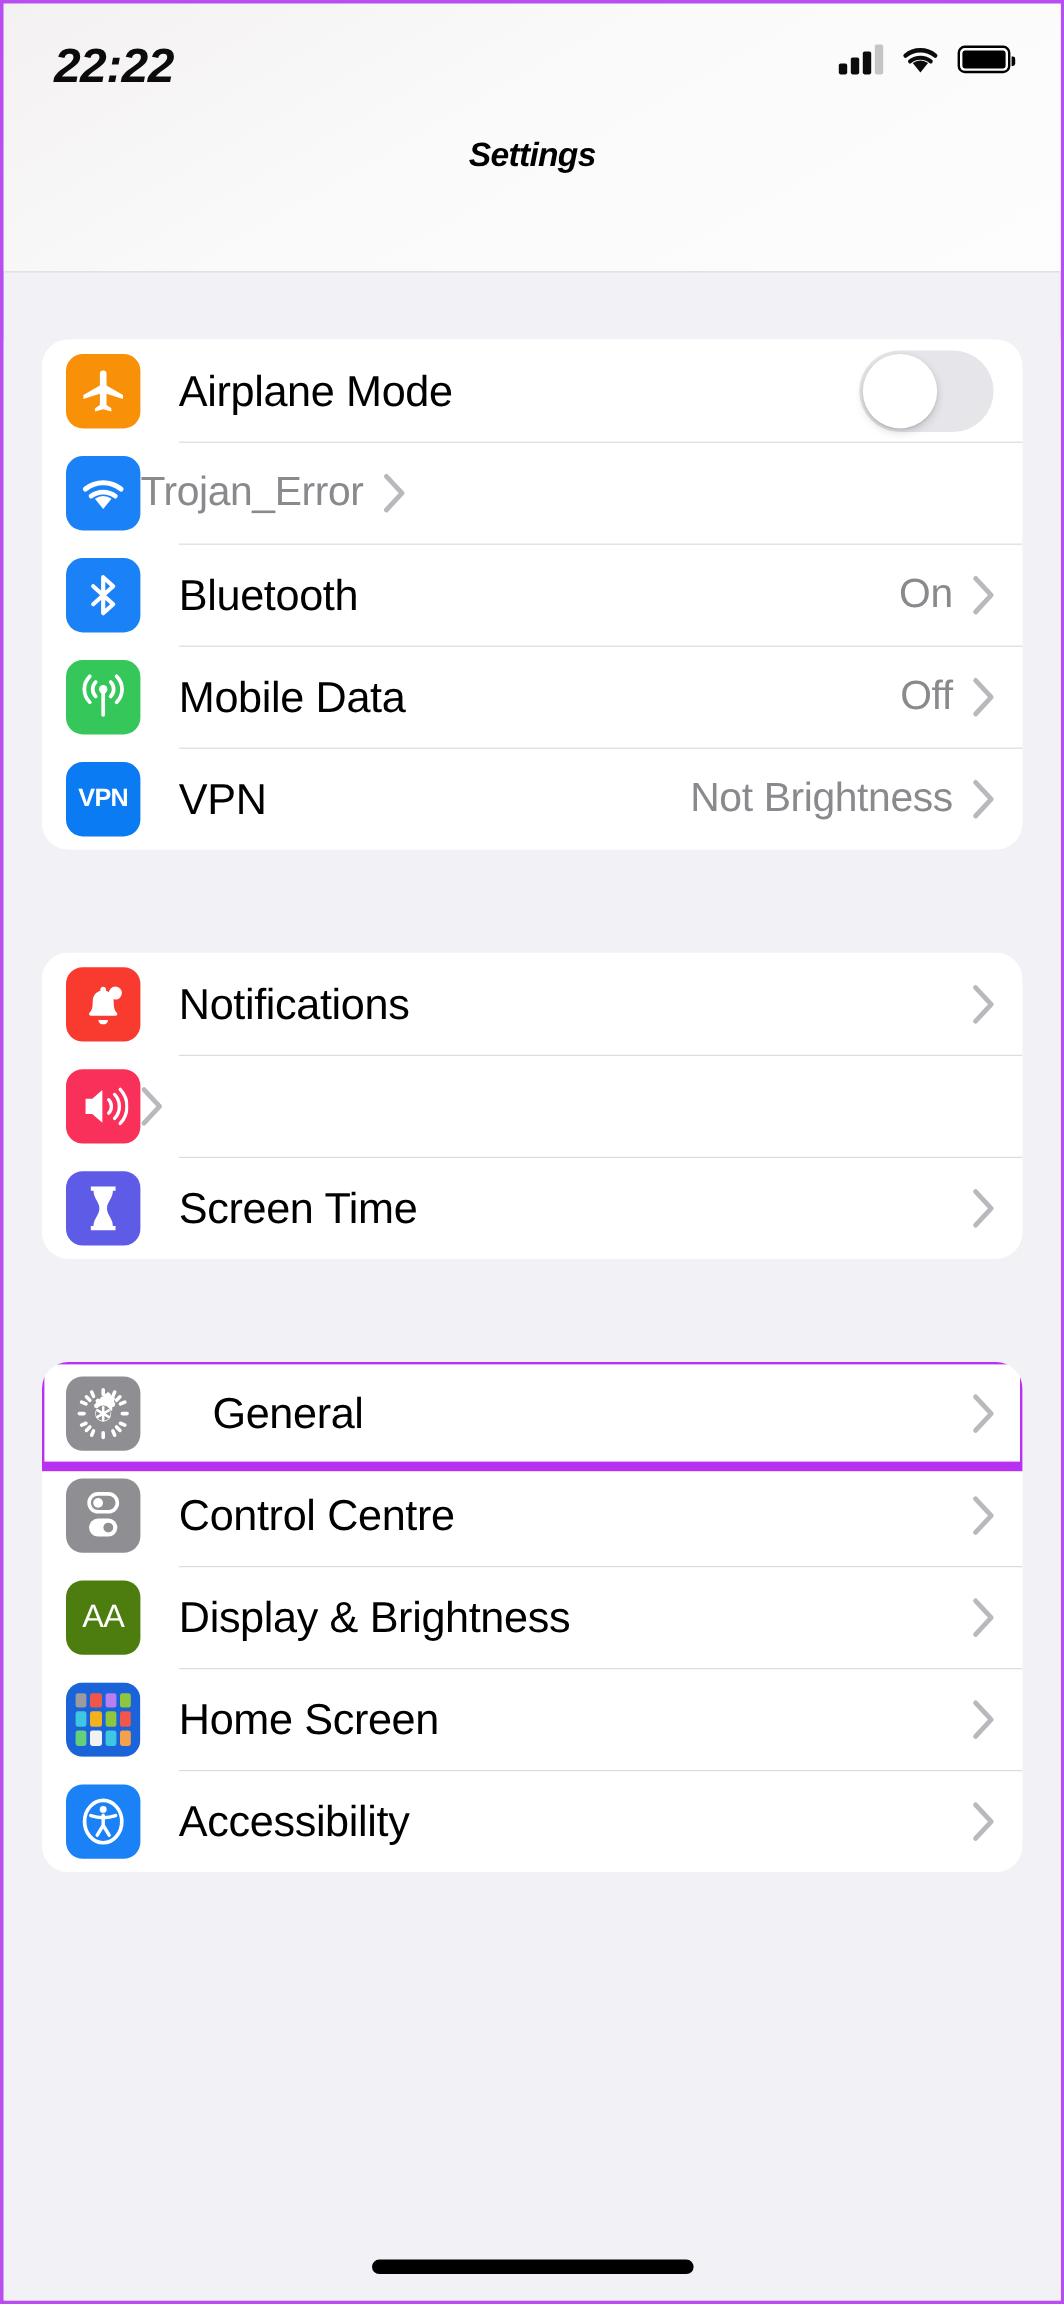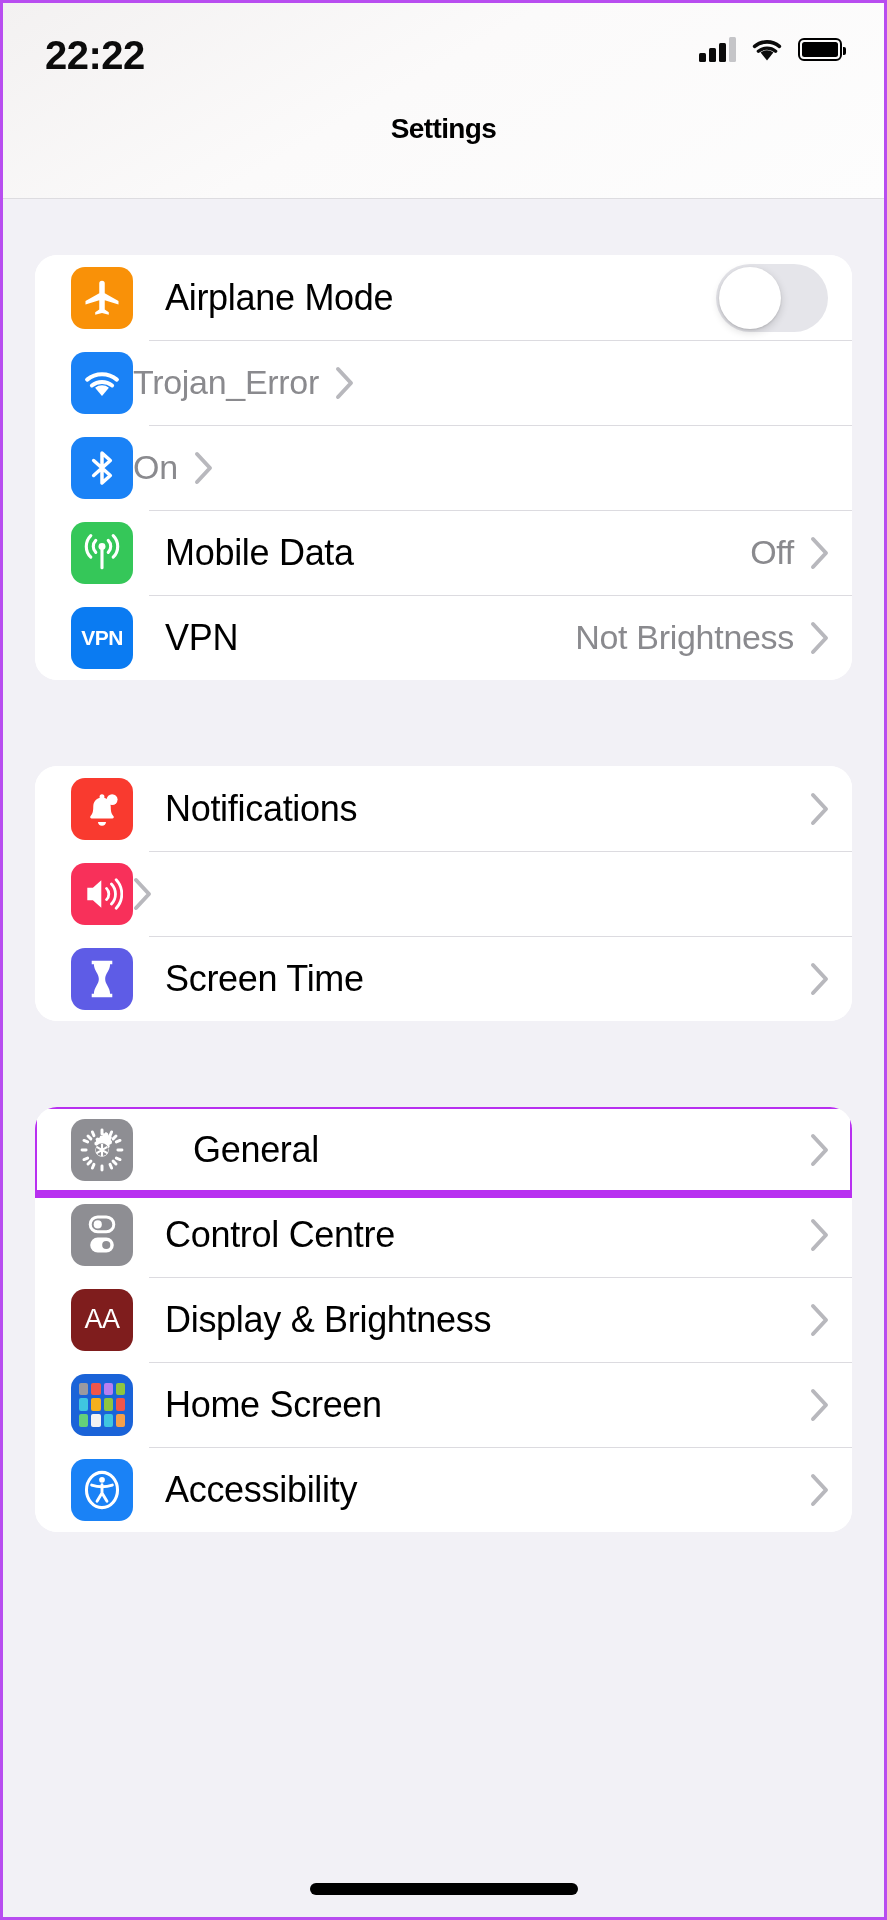--- a/index.html
+++ b/index.html
@@ -23,23 +23,24 @@
     width: 887px;
     height: 1920px;
     border: 3px solid #b84df0;
     background: #f2f1f6;
     overflow: hidden;
   }
 
   
   .header-area {
     position: relative;
-    height: 196px;
+    height: 224px;
     background: linear-gradient(150deg, #f3f1f1 0%, #fbfafa 45%, #fdfdfd 100%);
     border-bottom: 1px solid #dddce0;
+    font-style: italic;
   }
 
   .status-bar {
     position: relative;
     height: 96px;
   }
 
   .status-time {
     position: absolute;
     left: 42px;
@@ -118,21 +119,21 @@
     overflow: hidden;
   }
   .group.gap-1 { margin-top: 56px; }
   .group.gap-2 { margin-top: 86px; }
   .group.gap-3 { margin-top: 86px; }
 
   .row {
     display: flex;
     align-items: center;
     height: 85px;
-    padding-left: 36px;
+    padding-left: 20px;
     position: relative;
     background: #fff;
   }
   .row + .row::before {
     content: "";
     position: absolute;
     left: 114px; right: 0; top: 0;
     height: 1px;
     background: #dcdbe0;
   }
@@ -301,20 +302,21 @@
             </svg>
         </div>
       </div>
 
       <div class="row">
         <div class="icon-tile" style="background:#1a82f6">
           <svg width="40" height="40" viewBox="0 0 24 24" fill="none" stroke="#fff" stroke-width="2.1" stroke-linecap="round" stroke-linejoin="round">
             <path d="M7 7.5 L17 16.5 L12 21 V3 L17 7.5 L7 16.5"></path>
           </svg>
         </div>
+        <div class="row-label">Bluetooth</div>
         <div class="row-value">On</div>
         <div class="chevron">
           <svg width="20" height="34" viewBox="0 0 20 34">
               <path d="M3 3 L16 17 L3 31" stroke="#b8b8bd" stroke-width="4" fill="none" stroke-linecap="round" stroke-linejoin="round"></path>
             </svg>
         </div>
       </div>
 
       <div class="row">
         <div class="icon-tile" style="background:#35c759">
@@ -429,21 +431,21 @@
         </div>
         <div class="row-label">Control Centre</div>
         <div class="chevron">
           <svg width="20" height="34" viewBox="0 0 20 34">
               <path d="M3 3 L16 17 L3 31" stroke="#b8b8bd" stroke-width="4" fill="none" stroke-linecap="round" stroke-linejoin="round"></path>
             </svg>
         </div>
       </div>
 
       <div class="row">
-        <div class="icon-tile" style="background:#7f1d1d">
+        <div class="icon-tile" style="background:#4d7c0f">
           <span class="aa-text">AA</span>
         </div>
         <div class="row-label">Display &amp; Brightness</div>
         <div class="chevron">
           <svg width="20" height="34" viewBox="0 0 20 34">
               <path d="M3 3 L16 17 L3 31" stroke="#b8b8bd" stroke-width="4" fill="none" stroke-linecap="round" stroke-linejoin="round"></path>
             </svg>
         </div>
       </div>
 

